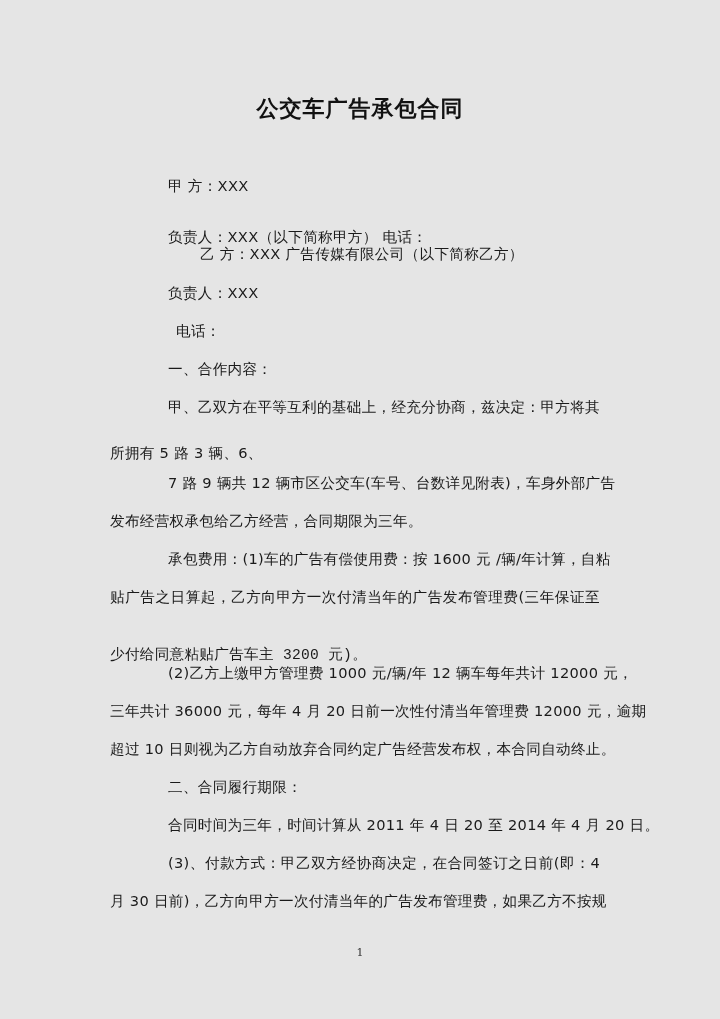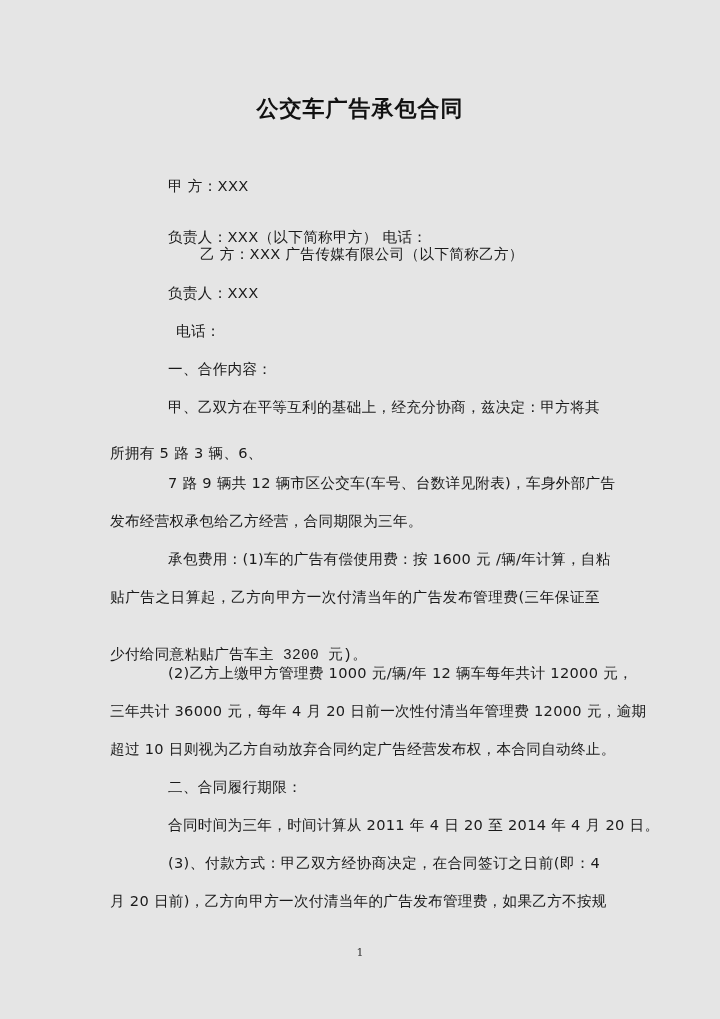--- a/index.html
+++ b/index.html
@@ -85,16 +85,16 @@
   <div class="line flush" style="top:645px;font-family:Liberation Mono, monospace;">少付给同意粘贴广告车主 3200 元)。</div>
 
   <div class="line indent justify" style="top:663px;">(2)乙方上缴甲方管理费 1000 元/辆/年 12 辆车每年共计 12000 元，</div>
   <div class="line flush justify" style="top:701px;">三年共计 36000 元，每年 4 月 20 日前一次性付清当年管理费 12000 元，逾期</div>
   <div class="line flush justify" style="top:739px;">超过 10 日则视为乙方自动放弃合同约定广告经营发布权，本合同自动终止。</div>
 
   <div class="line indent" style="top:777px;">二、合同履行期限：</div>
   <div class="line indent justify" style="top:815px;">合同时间为三年，时间计算从 2011 年 4 日 20 至 2014 年 4 月 20 日。</div>
 
   <div class="line indent justify" style="top:853px;">(3)、付款方式：甲乙双方经协商决定，在合同签订之日前(即：4</div>
-  <div class="line flush justify" style="top:891px;">月 20 日前)，乙方向甲方一次付清当年的广告发布管理费，如果乙方不按规</div>
+  <div class="line flush justify" style="top:891px;">月 30 日前)，乙方向甲方一次付清当年的广告发布管理费，如果乙方不按规</div>
 
   <div class="pagenum">1</div>
 </div>
 
 </body></html>

